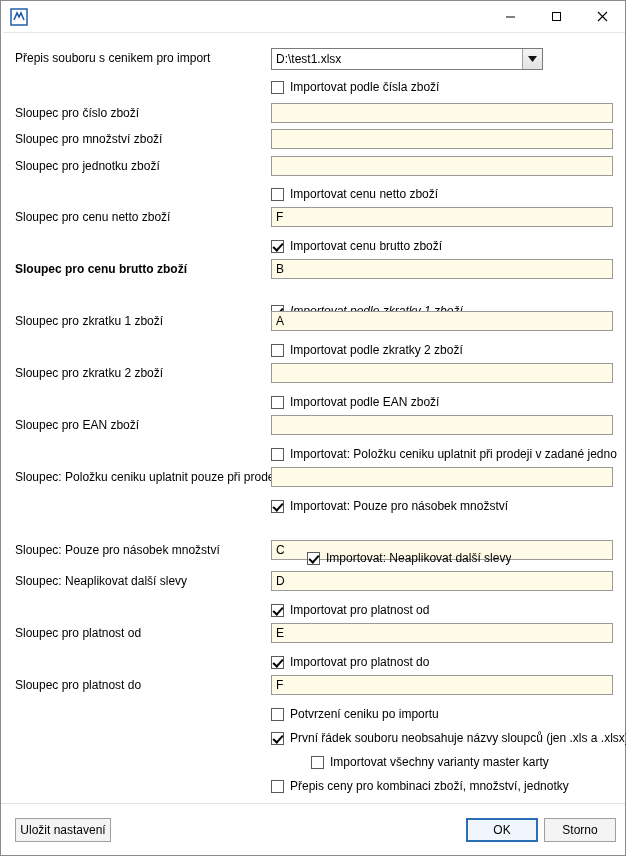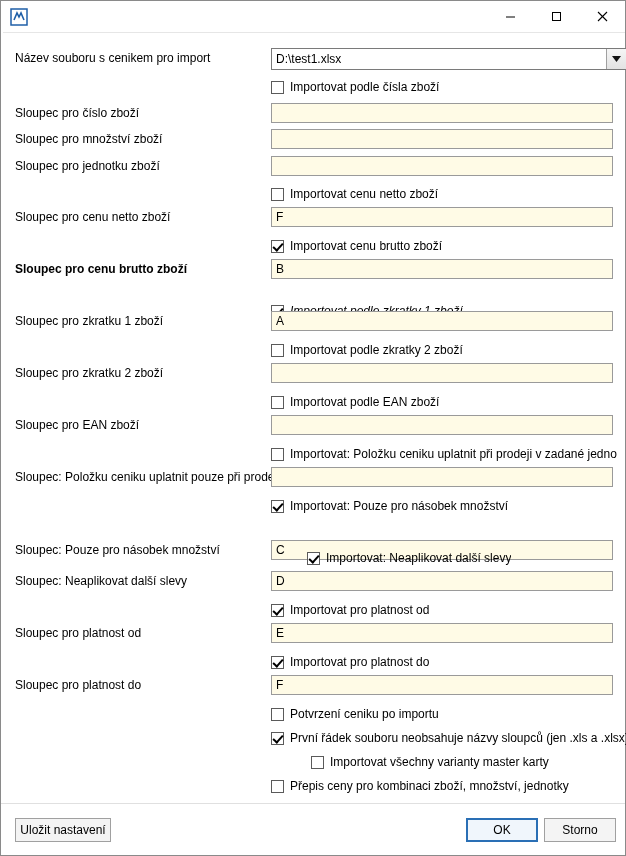--- a/index.html
+++ b/index.html
@@ -76,21 +76,21 @@
     font-family: "Liberation Sans", sans-serif;
     font-size: 12px;
     color: #000;
     padding: 0 4px;
     line-height: 18px;
   }
   
   .combo {
     position: absolute;
     left: 270px;
-    width: 356px;
+    width: 272px;
     height: 22px;
     border: 1px solid #7a7a7a;
     background: #ffffff;
     display: flex;
     align-items: stretch;
   }
   .combo .combo-text {
     flex: 1 1 auto;
     padding: 0 4px;
     font-size: 12px;
@@ -200,21 +200,21 @@
       <svg width="11" height="11" viewBox="0 0 11 11">
           <line x1="1" y1="1" x2="10" y2="10" stroke="#000" stroke-width="1.1"></line>
           <line x1="10" y1="1" x2="1" y2="10" stroke="#000" stroke-width="1.1"></line>
         </svg>
     </div>
   </div>
 
   <div id="content">
 
     <div class="row" style="top:15px;">
-      <div class="lbl">Název souboru s cenikem pro import</div>
+      <div class="lbl">Přepis souboru s cenikem pro import</div>
       <div class="combo">
         <div class="combo-text">D:\test1.xlsx</div>
         <div class="combo-arrow">
           <svg width="9" height="6" viewBox="0 0 9 6">
               <path d="M0 0 L4.5 6 L9 0 Z" fill="#111"></path>
             </svg>
         </div>
       </div>
     </div>
 

